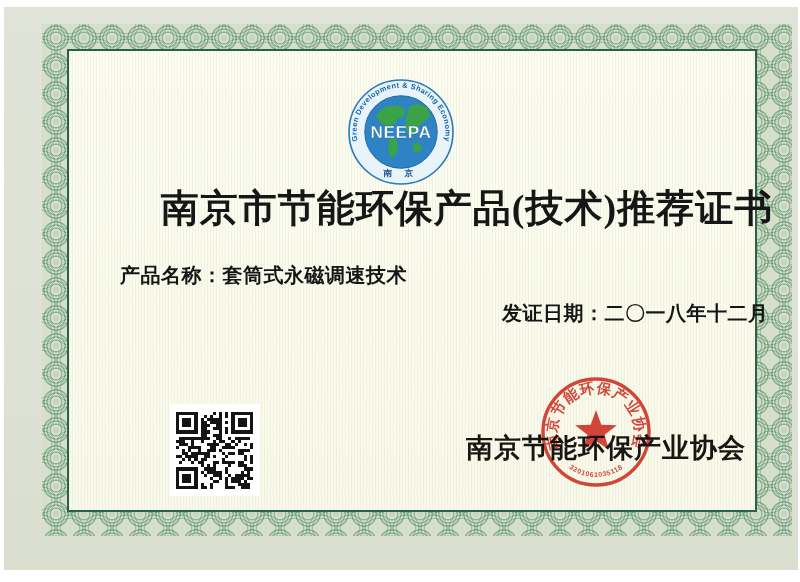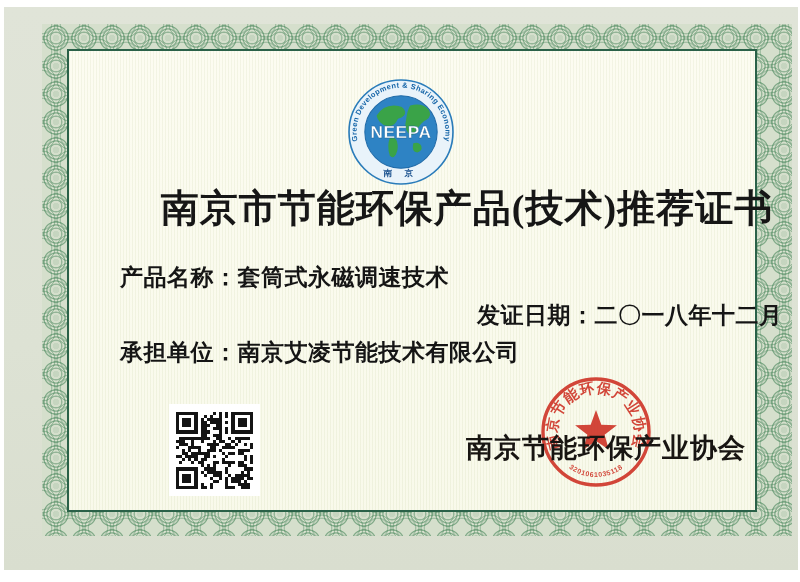--- a/index.html
+++ b/index.html
@@ -22,26 +22,26 @@
   
   .inner{position:absolute;left:67px;top:49px;width:690px;height:463px;box-sizing:border-box;
         border:2px solid #2a6148;
         background-color:#fdfcf3;
         background-image:
           linear-gradient(180deg, rgba(252,252,240,.65), rgba(246,248,230,.65)),
           repeating-linear-gradient(90deg, rgba(163,178,116,.30) 0 1px, rgba(255,255,255,0) 1px 3px);}
   .logo{position:absolute;left:348px;top:79px;width:106px;height:106px;}
   .title{position:absolute;left:70px;top:183px;width:706px;text-align:center;
         font-size:38px;font-weight:bold;color:#161616;letter-spacing:1px;white-space:nowrap;padding-left:44px;}
-  .frow{position:absolute;font-size:23px;font-weight:bold;color:#151515;white-space:nowrap;
+  .frow{position:absolute;font-size:20px;font-weight:bold;color:#151515;white-space:nowrap;
         letter-spacing:0.5px;}
   .fl1{left:120px;top:262px;}
   .fl2{left:120px;top:337px;}
   .fr1{left:477px;top:263px;}
-  .fr2{left:477px;top:300px;}
+  .fr2{left:502px;top:300px;}
   .fr3{left:477px;top:337px;}
   .qr{position:absolute;left:169px;top:404px;width:91px;height:92px;background:#ffffff;
       display:flex;align-items:center;justify-content:center;}
   .seal{position:absolute;left:539px;top:375px;width:114px;height:114px;opacity:.92;}
   .signature{position:absolute;left:466px;top:430px;font-size:27px;font-weight:bold;
       color:#181512;letter-spacing:1px;white-space:nowrap;}
 </style>
 </head>
 <body>
 
@@ -66,23 +66,20 @@
       <textPath href="#logoArc" startOffset="50%" text-anchor="middle">Green Development &amp; Sharing Economy</textPath>
     </text>
     <text x="52" y="58" text-anchor="middle" font-size="17" font-weight="bold" fill="#ffffff" stroke="#1b5e8f" stroke-width="0.35" font-family="Liberation Sans, sans-serif" letter-spacing="0.5">NEEPA</text>
     <text x="52" y="95" text-anchor="middle" font-size="8.5" font-weight="bold" fill="#164e8c" letter-spacing="5">南 京</text>
   </svg>
 
   <div class="title">南京市节能环保产品(技术)推荐证书</div>
 
   <div class="frow fl1">
     <span>产品名称：</span><span>套筒式永磁调速技术</span>
-  </div>
-  <div class="frow fl2">
-    <span>承担单位：</span><span>南京艾凌节能技术有限公司</span>
   </div>
   <div class="frow fr2">
     <span>发证日期：</span><span>二〇一八年十二月</span>
   </div>
 
   <div class="qr">
     <svg id="qrsvg" width="77" height="77" viewBox="0 0 25 25" shape-rendering="crispEdges">
         <rect x="12" y="0" width="1" height="1" fill="#141414"></rect>
         <rect x="14" y="0" width="1" height="1" fill="#141414"></rect>
         <rect x="16" y="0" width="1" height="1" fill="#141414"></rect>

